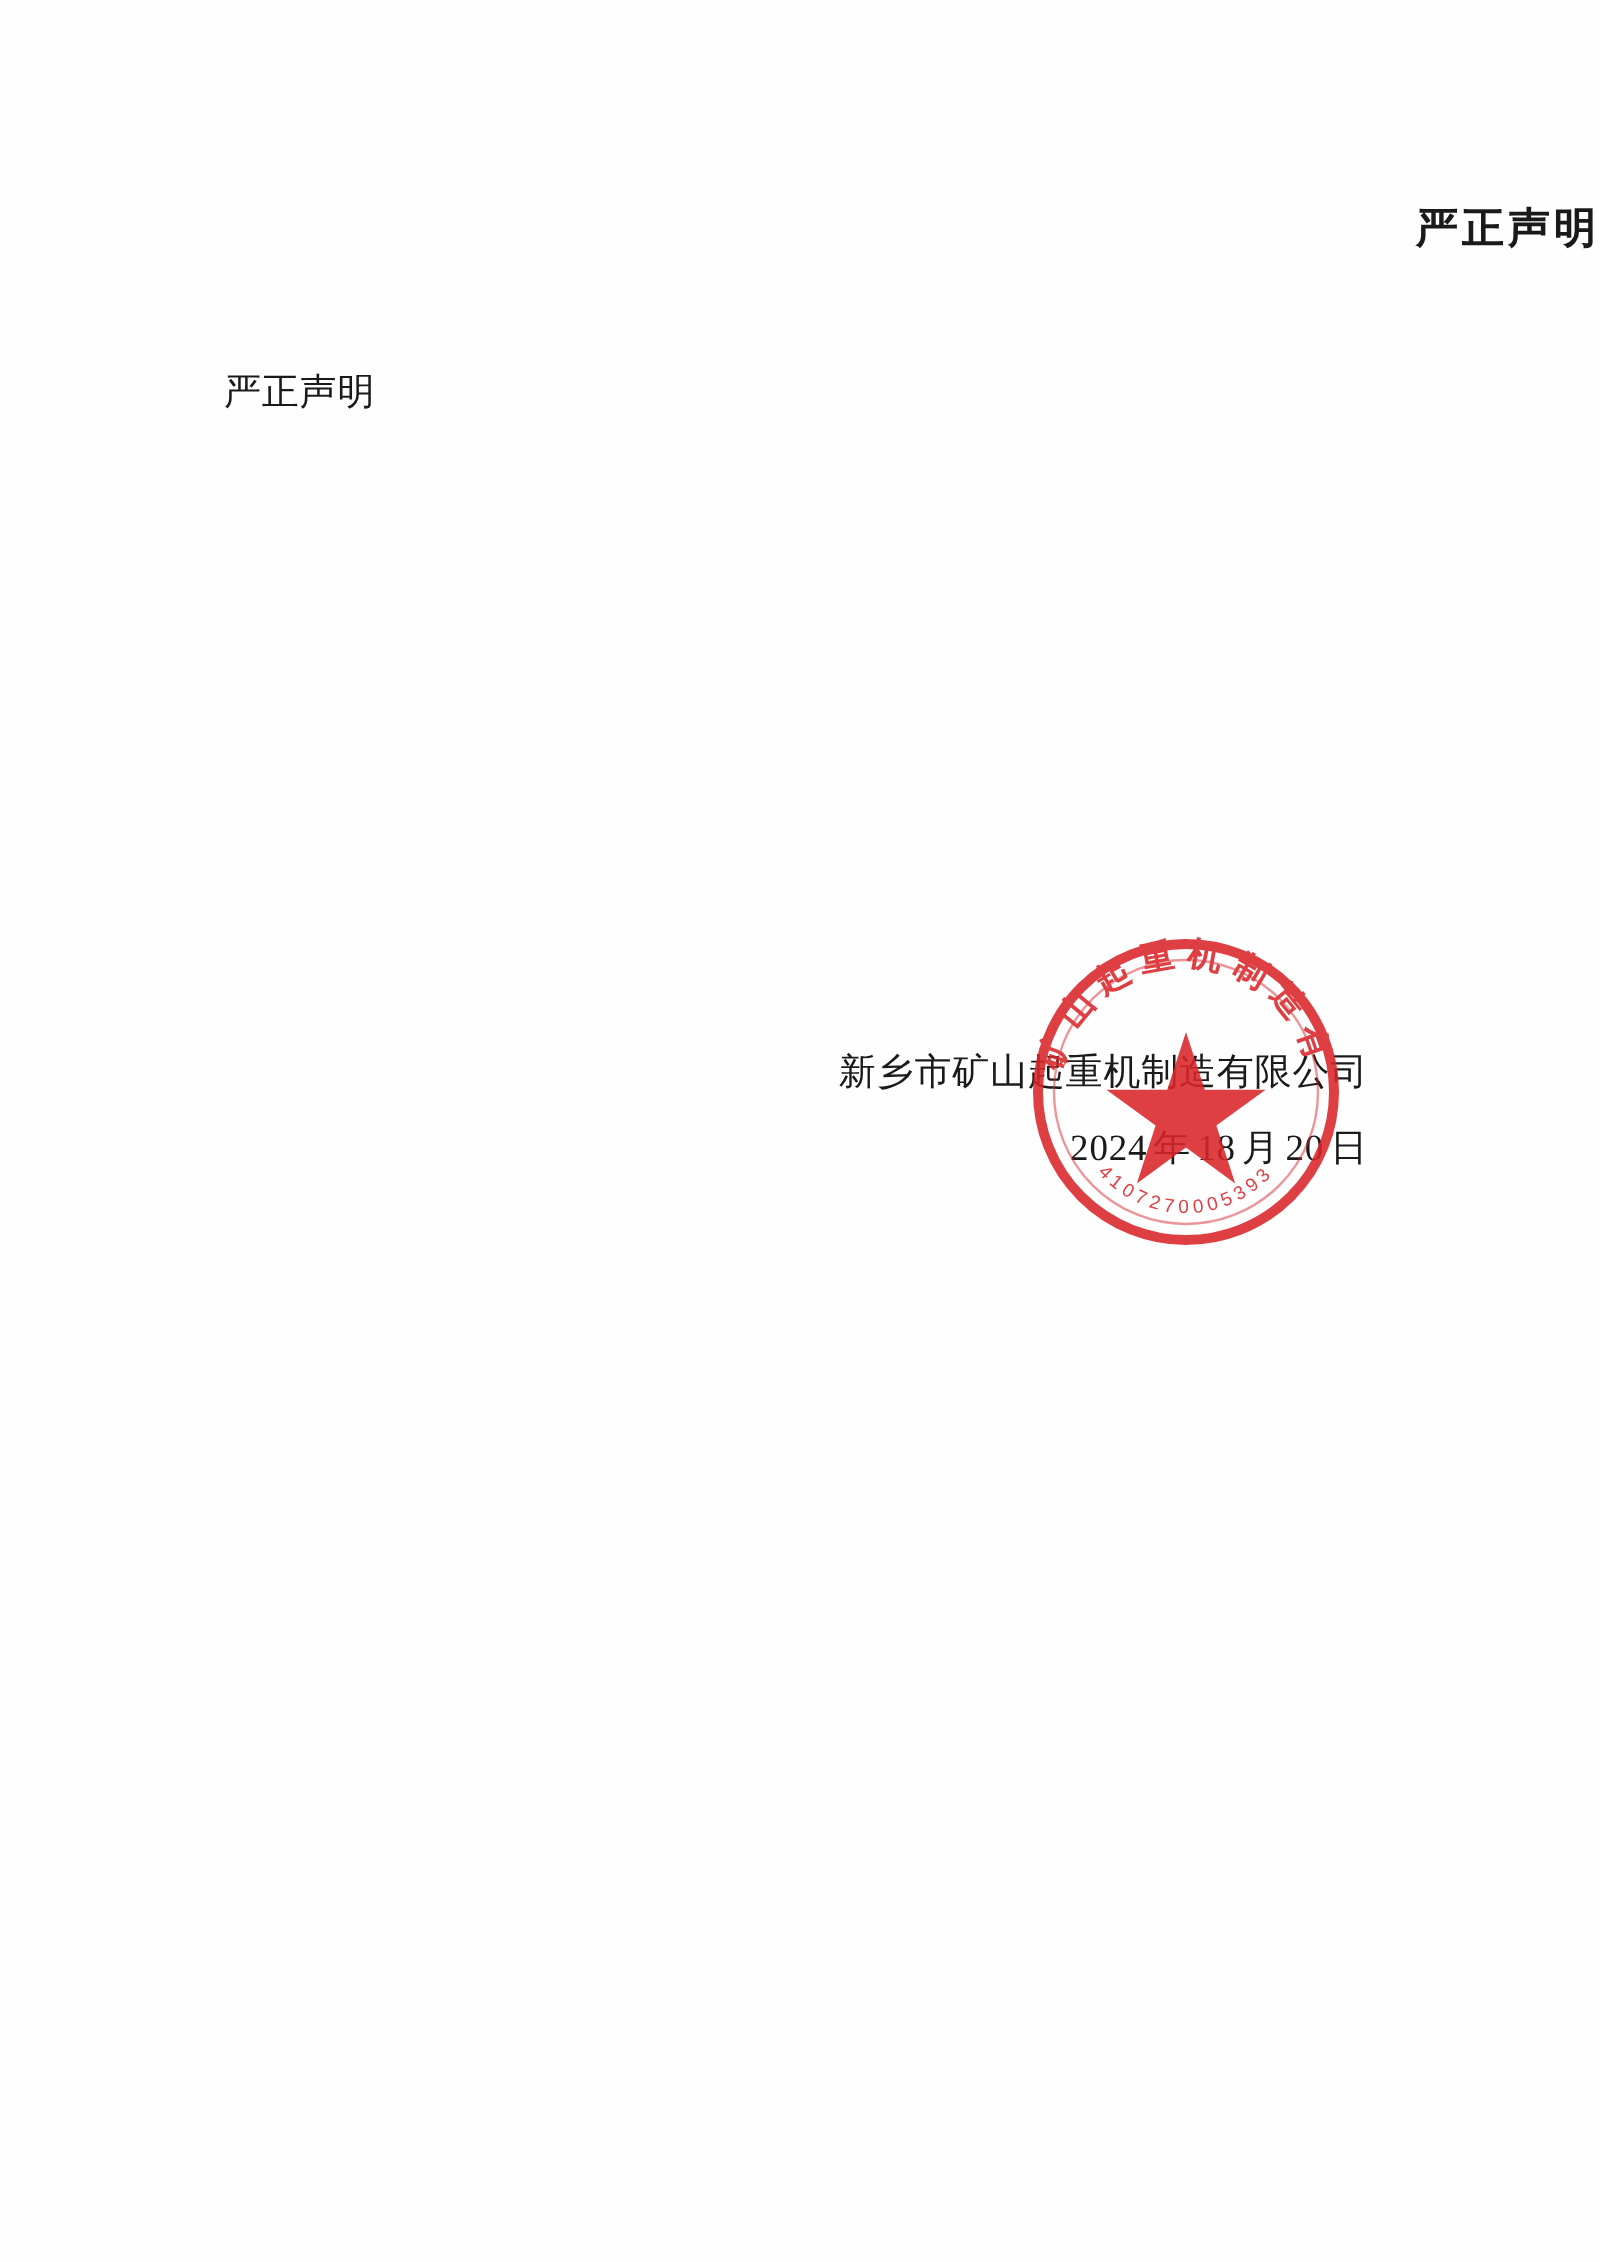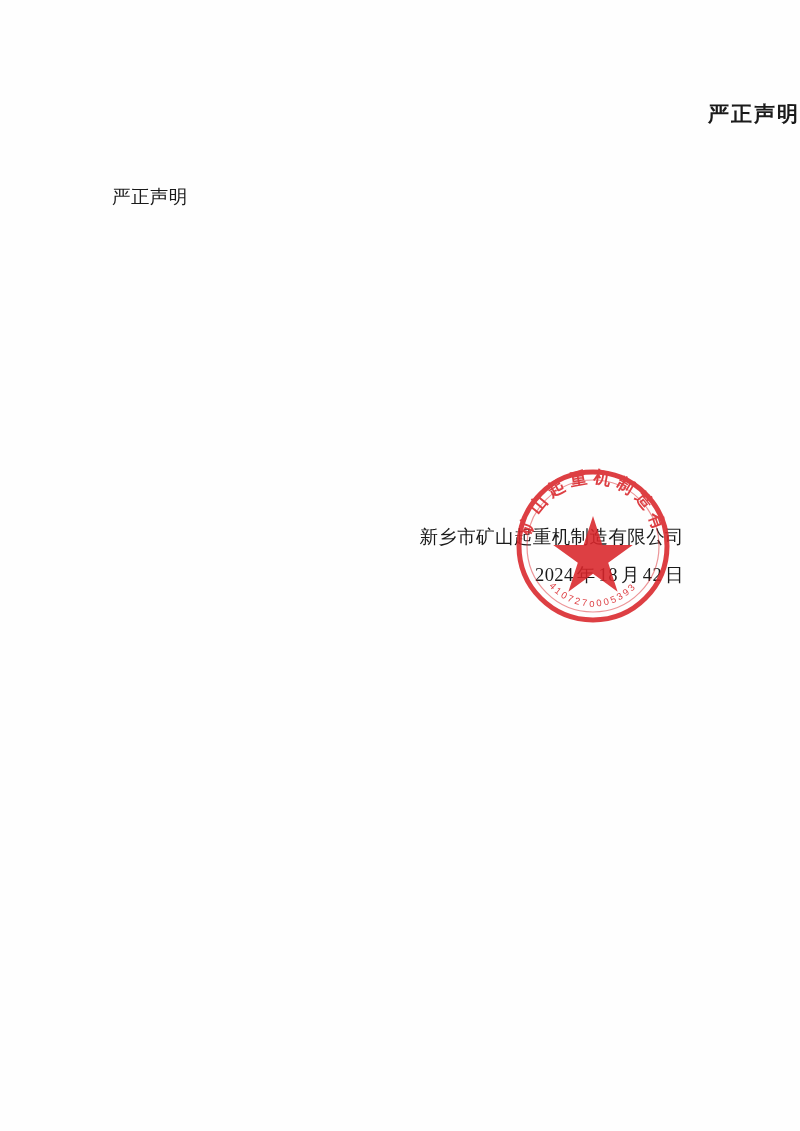--- a/index.html
+++ b/index.html
@@ -97,21 +97,21 @@
 
   <div class="body-block">
 
 
 
     <p class="para">严正声明</p>
   </div>
 
   <div class="signature">
     <span class="sig-line">新乡市矿山起重机制造有限公司</span>
-    <span class="sig-line sig-date"><span class="num">2024</span><span>年</span><span class="num">18</span><span>月</span><span class="num">42</span><span>日</span></span>
+    <span class="sig-line sig-date"><span class="num">2024</span><span>年</span><span class="num">18</span><span>月</span><span class="num">20</span><span>日</span></span>
   </div>
 
   <div class="seal">
     <svg viewBox="0 0 176 176" xmlns="http://www.w3.org/2000/svg">
       <defs>
         <path id="sealArc" d="M 88,88 m -66,0 a 66,66 0 1,1 132,0" fill="none"></path>
         <path id="sealArcTop" d="M 25,88 A 63,63 0 0 1 151,88" fill="none"></path>
         <path id="sealArcBottom" d="M 38,120 A 58,58 0 0 0 138,120" fill="none"></path>
       </defs>
       <circle cx="88" cy="88" r="74" fill="none" stroke="#d9252a" stroke-width="5"></circle>

